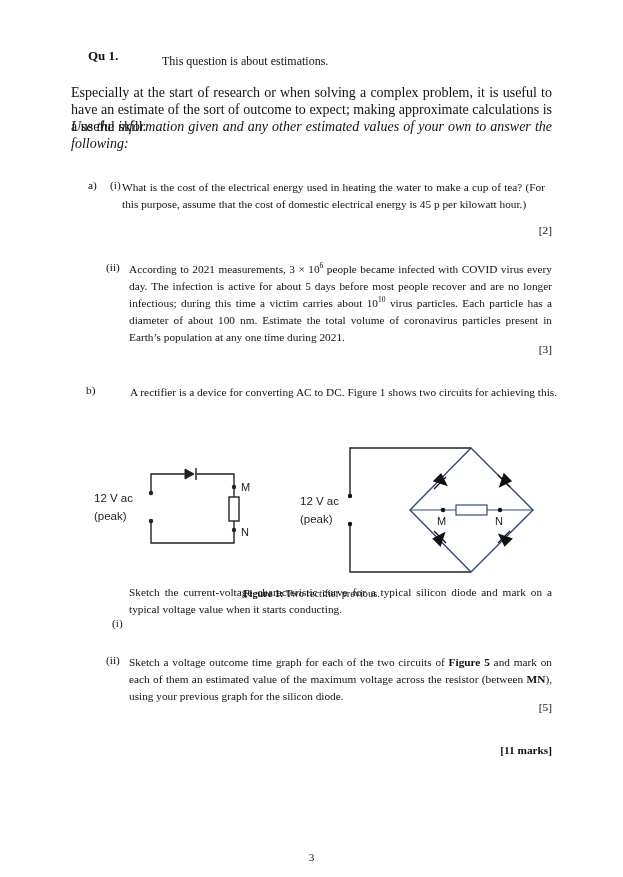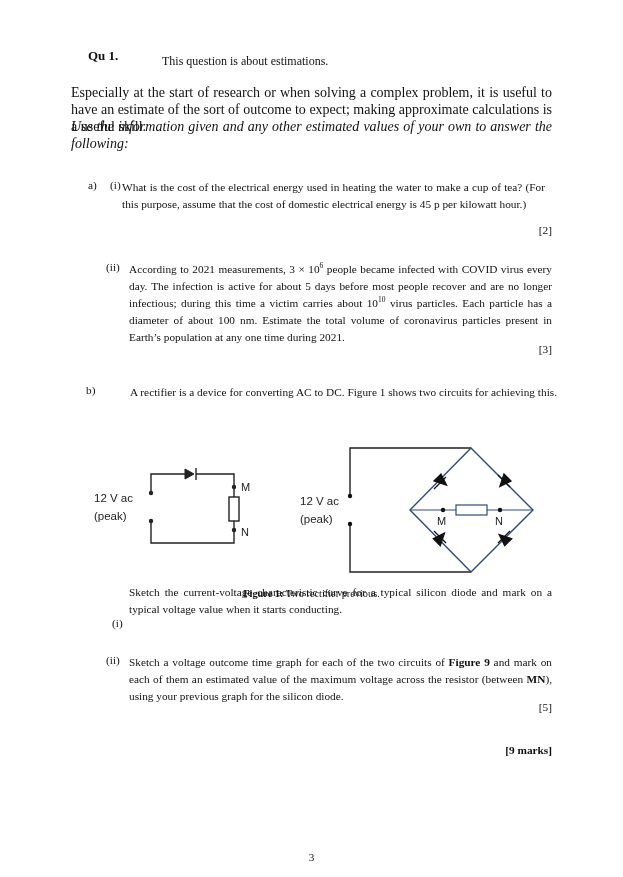--- a/index.html
+++ b/index.html
@@ -93,18 +93,18 @@
   <text x="437" y="525" font-size="11" fill="#222">M</text>
   <text x="495" y="525" font-size="11" fill="#222">N</text>
 </svg>
 
 <div class="abs caption"><b>Figure 1:</b><span> Two rectifier previous.</span></div>
 
 <div class="abs lbl" style="left:112px; top:617px;">(i)</div>
 <div class="abs body" style="left:129px; top:584px; width:423px;">Sketch the current-voltage characteristic curve for a typical silicon diode and mark on a typical voltage value when it starts conducting.</div>
 
 <div class="abs lbl" style="left:106px; top:654px;">(ii)</div>
-<div class="abs body" style="left:129px; top:654px; width:423px;"><span>Sketch a voltage outcome time graph for each of the two circuits of </span><b>Figure 9</b><span> and mark on each of them an estimated value of the maximum voltage across the resistor (between </span><b>MN</b><span>), using your previous graph for the silicon diode.</span></div>
+<div class="abs body" style="left:129px; top:654px; width:423px;"><span>Sketch a voltage outcome time graph for each of the two circuits of </span><b>Figure 5</b><span> and mark on each of them an estimated value of the maximum voltage across the resistor (between </span><b>MN</b><span>), using your previous graph for the silicon diode.</span></div>
 <div class="abs marks" style="top:701px;">[5]</div>
 
-<div class="abs marks bold" style="top:744px;">[9 marks]</div>
+<div class="abs marks bold" style="top:744px;">[11 marks]</div>
 
 <div class="abs pgnum">3</div>
 
 </body></html>

